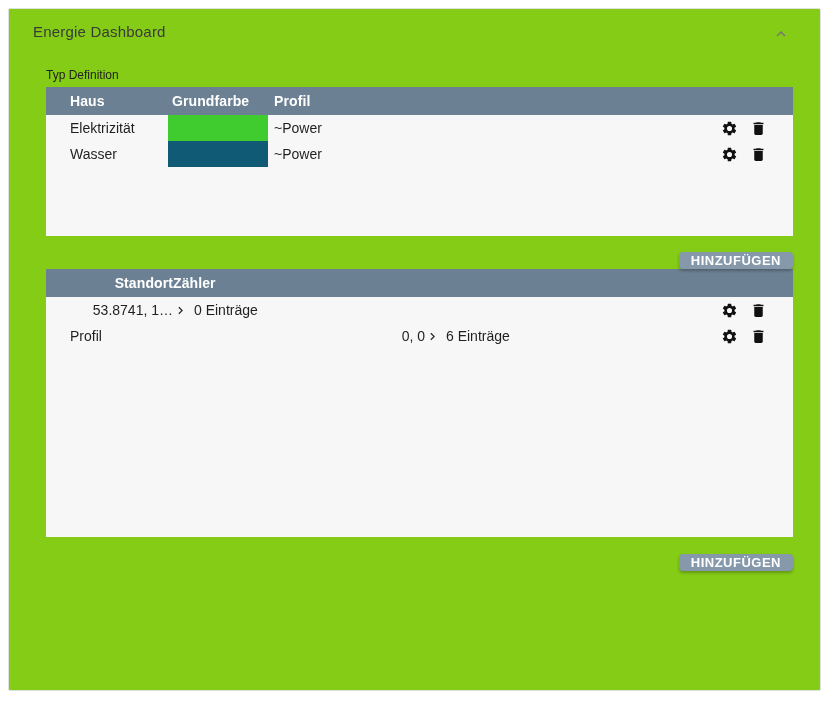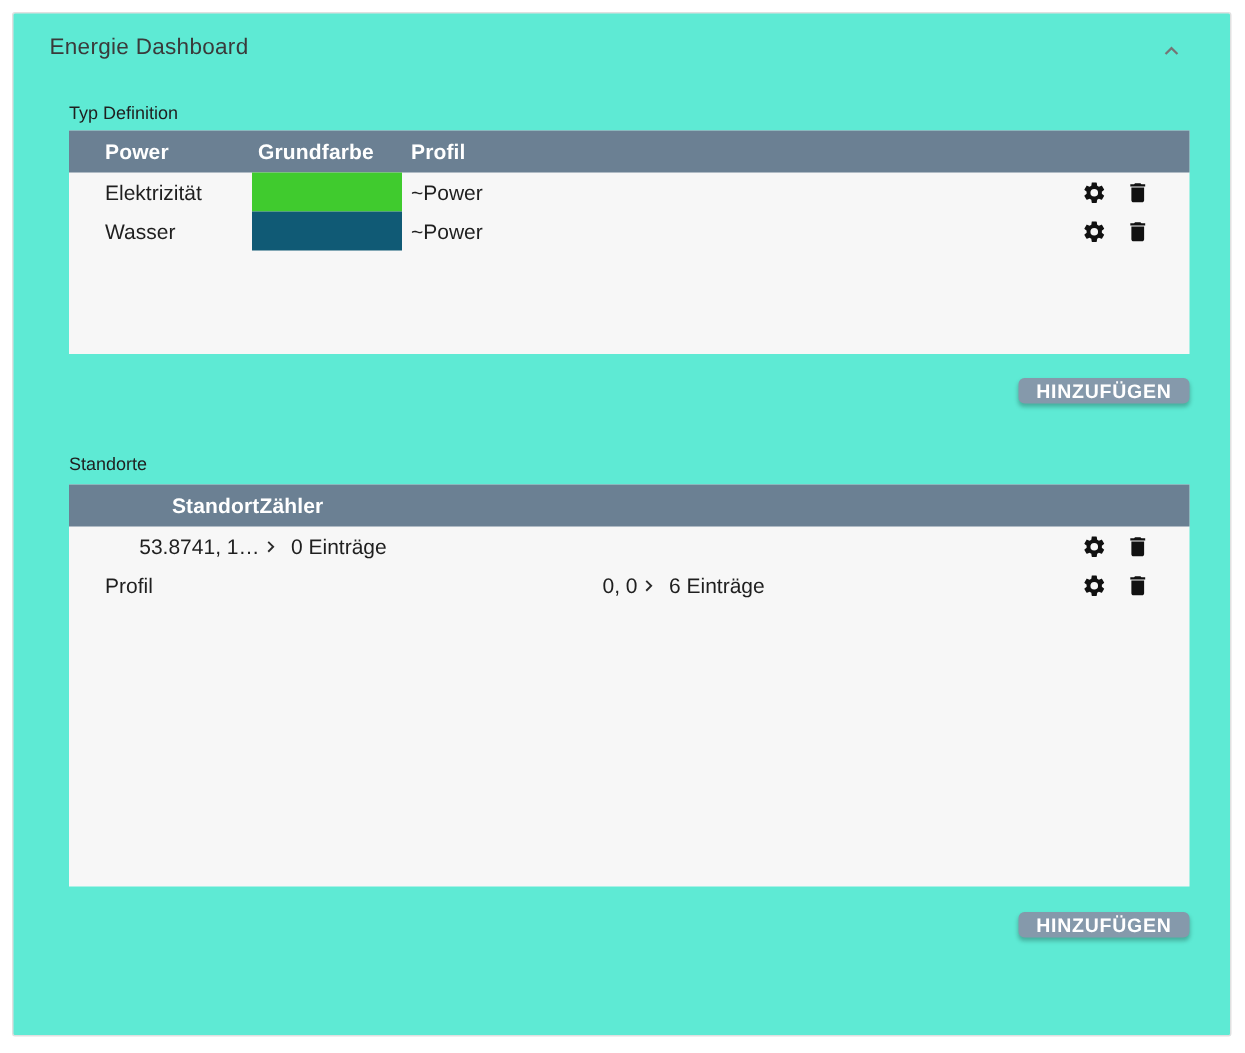--- a/index.html
+++ b/index.html
@@ -7,21 +7,21 @@
     width: 830px; height: 702px;
     background: #ffffff;
     font-family: "Liberation Sans", "DejaVu Sans", sans-serif;
     color: #1f1f1f;
     overflow: hidden;
   }
   .card {
     position: absolute;
     left: 8px; top: 8px;
     width: 813px; height: 683px;
-    background: #5eead4;
+    background: #84cc16;
     border: 1px solid #e0e0e0;
     border-radius: 2px;
   }
   .panel-header {
     display: flex;
     align-items: flex-start;
     justify-content: space-between;
     padding: 14px 28px 0 24px;
   }
   .panel-title {
@@ -122,21 +122,21 @@
     </button>
   </div>
 
   <div class="content">
 
     <div>
       <div class="section-label">Typ Definition</div>
 
       <div class="table t1">
         <div class="thead pl">
-          <span class="t1col-name">Power</span>
+          <span class="t1col-name">Haus</span>
           <span class="t1col-colorh">Grundfarbe</span>
           <span class="t1col-profil">Profil</span>
           <span class="icons"></span>
         </div>
 
         <div class="trow pl">
           <span class="t1col-name">Elektrizität</span>
           <span class="t1col-color">
             <span class="swatch" style="background-color: rgb(64, 203, 46);"></span>
           </span>
@@ -175,21 +175,20 @@
           </span>
         </div>
       </div>
 
       <div class="btn-row">
         <button class="add-btn">HINZUFÜGEN</button>
       </div>
     </div>
 
     <div>
-      <div class="section-label second">Standorte</div>
 
       <div class="table t2">
         <div class="thead pl">
           <span class="t2col-ort">Standort</span>
           <span class="t2col-zaehler">Zähler</span>
           <span class="icons"></span>
         </div>
 
         <div class="trow pl">
           <span class="t2col-ort">53.8741, 1…</span>

